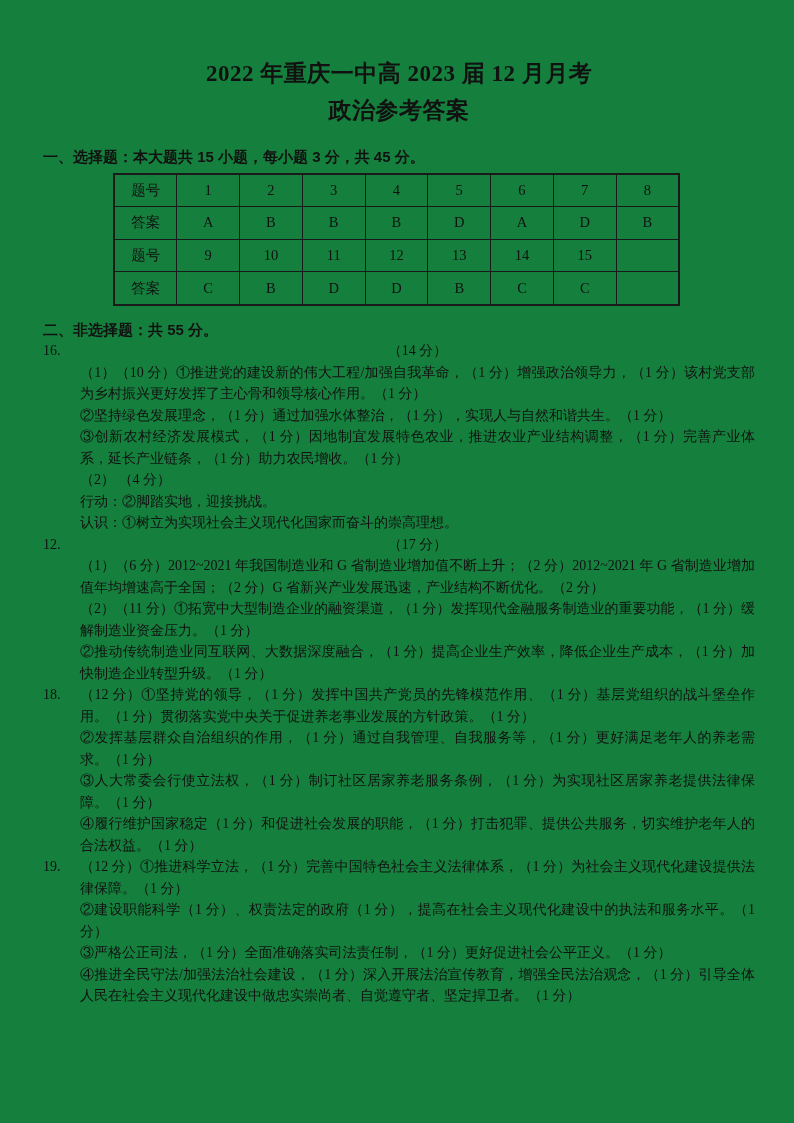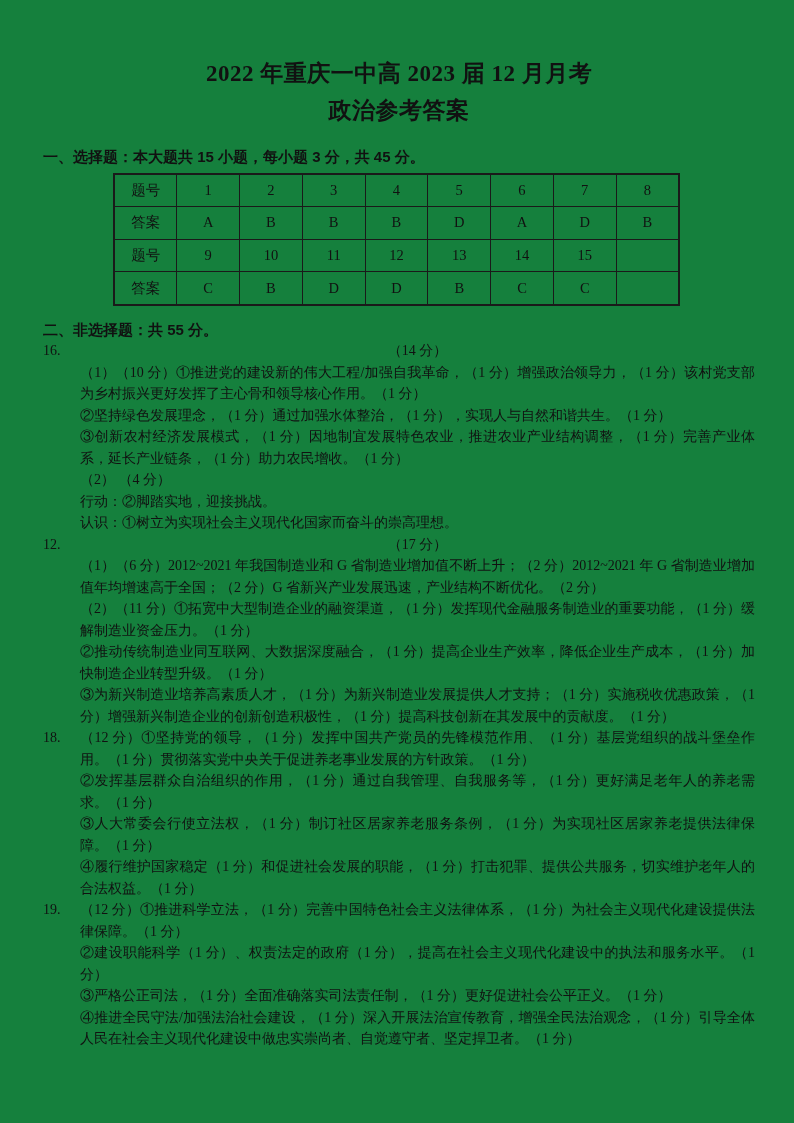--- a/index.html
+++ b/index.html
@@ -125,21 +125,20 @@
     <div class="para">行动：②脚踏实地，迎接挑战。</div>
     <div class="para">认识：①树立为实现社会主义现代化国家而奋斗的崇高理想。</div>
   </div>
 
   <div class="question">
     <span class="qnum">12.</span>
     <div class="para firstline">（17 分）</div>
     <div class="para">（1）（6 分）2012~2021 年我国制造业和 G 省制造业增加值不断上升；（2 分）2012~2021 年 G 省制造业增加值年均增速高于全国；（2 分）G 省新兴产业发展迅速，产业结构不断优化。（2 分）</div>
     <div class="para">（2）（11 分）①拓宽中大型制造企业的融资渠道，（1 分）发挥现代金融服务制造业的重要功能，（1 分）缓解制造业资金压力。（1 分）</div>
     <div class="para">②推动传统制造业同互联网、大数据深度融合，（1 分）提高企业生产效率，降低企业生产成本，（1 分）加快制造企业转型升级。（1 分）</div>
-    <div class="para">③为新兴制造业培养高素质人才，（1 分）为新兴制造业发展提供人才支持；（1 分）实施税收优惠政策，（1 分）增强新兴制造企业的创新创造积极性，（1 分）提高科技创新在其发展中的贡献度。（1 分）</div>
   </div>
 
   <div class="question">
     <span class="qnum">18.</span>
     <div class="para">（12 分）①坚持党的领导，（1 分）发挥中国共产党员的先锋模范作用、（1 分）基层党组织的战斗堡垒作用。（1 分）贯彻落实党中央关于促进养老事业发展的方针政策。（1 分）</div>
     <div class="para">②发挥基层群众自治组织的作用，（1 分）通过自我管理、自我服务等，（1 分）更好满足老年人的养老需求。（1 分）</div>
     <div class="para">③人大常委会行使立法权，（1 分）制订社区居家养老服务条例，（1 分）为实现社区居家养老提供法律保障。（1 分）</div>
     <div class="para">④履行维护国家稳定（1 分）和促进社会发展的职能，（1 分）打击犯罪、提供公共服务，切实维护老年人的合法权益。（1 分）</div>
   </div>
 

